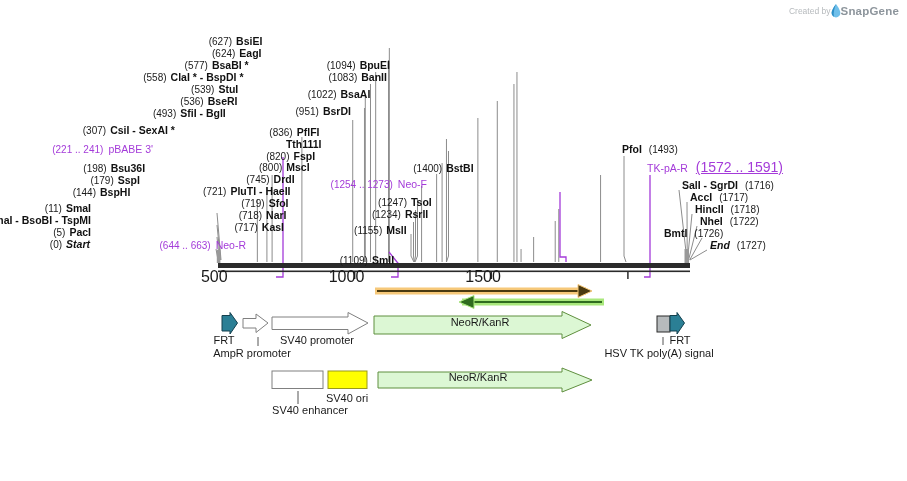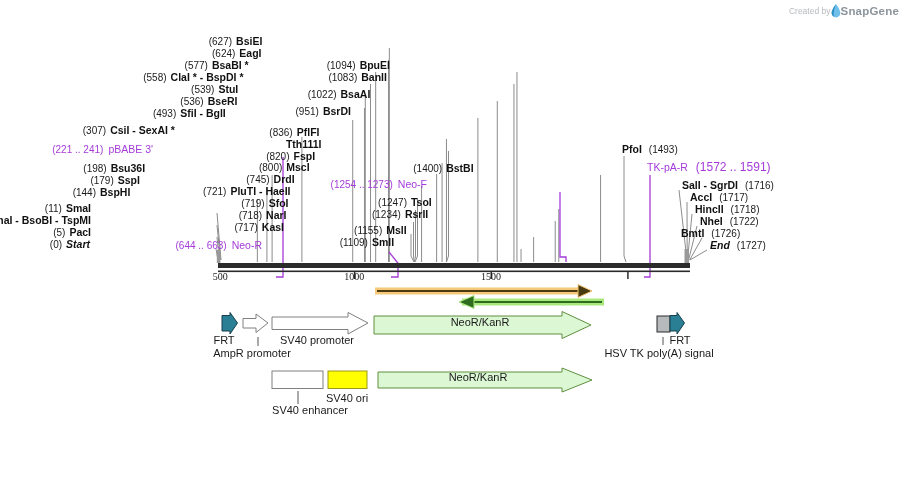--- a/index.html
+++ b/index.html
@@ -7,24 +7,24 @@
           font-family:"Liberation Sans",sans-serif;}
   #map-svg{position:absolute;left:0;top:0;}
   #labels{position:absolute;left:0;top:0;width:783px;height:481px;}
   .ez{position:absolute;white-space:nowrap;line-height:11px;font-size:10.5px;color:#111;}
   .ez .pre{font-size:10px;margin-right:4px;color:#1a1a1a;font-weight:normal;}
   .ez .nm{font-weight:bold;}
   .ez .post{font-size:10px;margin-left:7px;color:#1a1a1a;font-weight:normal;}
   .ez.it .nm{font-style:italic;}
   .primer{position:absolute;white-space:nowrap;line-height:11px;font-size:10.5px;color:var(--purple,#A43BD9);}
   .primer .rg{font-size:10px;margin-right:5px;}
-  .primer .post{font-size:12px;margin-left:8px;}
+  .primer .post{font-size:14px;margin-left:8px;text-decoration:underline;}
   .flabel{position:absolute;font-size:11px;line-height:11px;color:#1a1a1a;
           transform:translateX(-50%);white-space:nowrap;}
-  .rtick{position:absolute;font-size:10px;line-height:10px;color:#1a1a1a;font-family:Liberation Serif, serif;}
+  .rtick{position:absolute;font-size:16px;line-height:10px;color:#1a1a1a;}
   .title{position:absolute;top:445px;left:453px;transform:translateX(-50%);text-align:center;color:#000;}
   .title .t1{font-size:12.5px;font-weight:bold;line-height:14px;}
   .title .t2{font-size:11px;line-height:13px;}
   .credit{position:absolute;top:4px;right:8px;display:flex;align-items:center;}
   .credit .by{font-size:8.5px;color:#b6babd;}
   .credit .brand{font-size:11.5px;font-weight:bold;color:#8d959c;letter-spacing:0.2px;}
 </style>
 </head>
 <body>
 
@@ -135,31 +135,31 @@
       <div class="ez" style="top: 163px; right: 637.893px;"><span class="pre">(198)</span><span class="nm">Bsu36I</span></div>
       <div class="ez" style="top: 175px; right: 643.085px;"><span class="pre">(179)</span><span class="nm">SspI</span></div>
       <div class="ez" style="top: 187px; right: 652.649px;"><span class="pre">(144)</span><span class="nm">BspHI</span></div>
       <div class="ez" style="top: 203px; right: 692px;"><span class="pre">(11)</span><span class="nm">SmaI</span></div>
       <div class="ez" style="top: 215px; right: 692px;"><span class="pre">(9)</span><span class="nm">AvaI - XmaI - BsoBI - TspMI</span></div>
       <div class="ez" style="top: 227px; right: 692px;"><span class="pre">(5)</span><span class="nm">PacI</span></div>
       <div class="ez it" style="top: 239px; right: 693px;"><span class="pre">(0)</span><span class="nm">Start</span></div>
       <div class="ez" style="top: 197px; right: 351.232px;"><span class="pre">(1247)</span><span class="nm">TsoI</span></div>
       <div class="ez" style="top: 209px; right: 354.785px;"><span class="pre">(1234)</span><span class="nm">RsrII</span></div>
       <div class="ez" style="top: 225px; right: 376.373px;"><span class="pre">(1155)</span><span class="nm">MslI</span></div>
-      <div class="ez" style="top: 237px; right: 388.944px;"><span class="pre">(1109)</span><span class="nm">SmlI</span></div>
+      <div class="ez" style="top: 255px; right: 388.944px;"><span class="pre">(1109)</span><span class="nm">SmlI</span></div>
       <div class="ez" style="top: 163px; right: 309.422px;"><span class="pre">(1400)</span><span class="nm">BstBI</span></div>
       <div class="ez" style="top: 144px; left: 622px;"><span class="nm">PfoI</span><span class="post">(1493)</span></div>
       <div class="ez" style="top: 180px; left: 682px;"><span class="nm">SalI - SgrDI</span><span class="post">(1716)</span></div>
       <div class="ez" style="top: 192px; left: 690px;"><span class="nm">AccI</span><span class="post">(1717)</span></div>
       <div class="ez" style="top: 204px; left: 695px;"><span class="nm">HincII</span><span class="post">(1718)</span></div>
       <div class="ez" style="top: 216px; left: 700px;"><span class="nm">NheI</span><span class="post">(1722)</span></div>
-      <div class="ez" style="top: 228px; left: 681px;"><span class="nm">BmtI</span><span class="post">(1726)</span></div>
+      <div class="ez" style="top: 228px; left: 664px;"><span class="nm">BmtI</span><span class="post">(1726)</span></div>
       <div class="ez it" style="top: 240px; left: 710px;"><span class="nm">End</span><span class="post">(1727)</span></div>
       <div class="primer" style="top: 144px; right: 630px;"><span class="rg">(221 .. 241)</span><span class="pn">pBABE 3'</span></div>
-      <div class="primer" style="top: 240px; right: 521px; margin-left: 29px;"><span class="rg">(644 .. 663)</span><span class="pn">Neo-R</span></div>
+      <div class="primer" style="top: 240px; right: 537px; margin-left: 29px;"><span class="rg">(644 .. 663)</span><span class="pn">Neo-R</span></div>
       <div class="primer" style="top: 179px; right: 356px;"><span class="rg">(1254 .. 1273)</span><span class="pn">Neo-F</span></div>
       <div class="primer" style="top: 162px; left: 647px;"><span class="pn">TK-pA-R</span><span class="post">(1572 .. 1591)</span></div>
       <div class="rtick" style="top: 272px; right: 555.365px;">500</div>
       <div class="rtick" style="top: 272px; right: 418.73px;">1000</div>
       <div class="rtick" style="top: 272px; right: 282.095px;">1500</div>
       <div class="flabel" style="left: 224px; top: 335px;">FRT</div>
       <div class="flabel" style="left: 252px; top: 348px;">AmpR promoter</div>
       <div class="flabel" style="left: 317px; top: 335px;">SV40 promoter</div>
       <div class="flabel" style="left: 480px; top: 317px;">NeoR/KanR</div>
       <div class="flabel" style="left: 659px; top: 348px;">HSV TK poly(A) signal</div>

